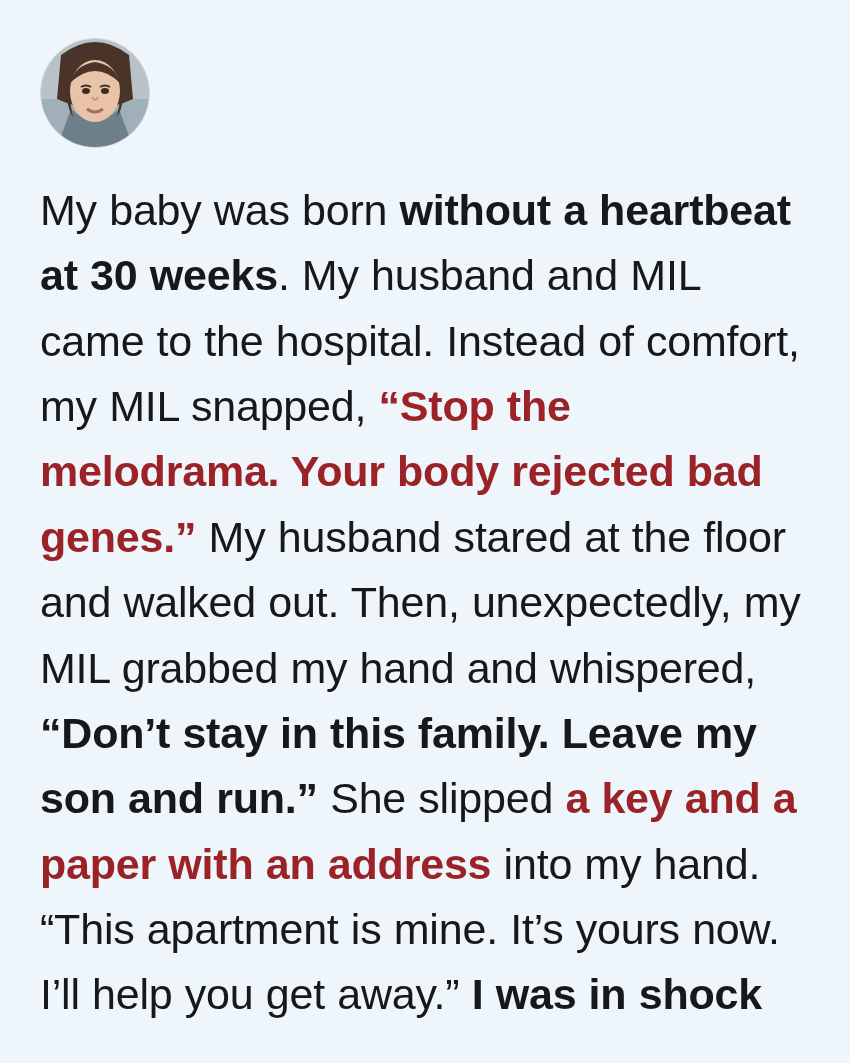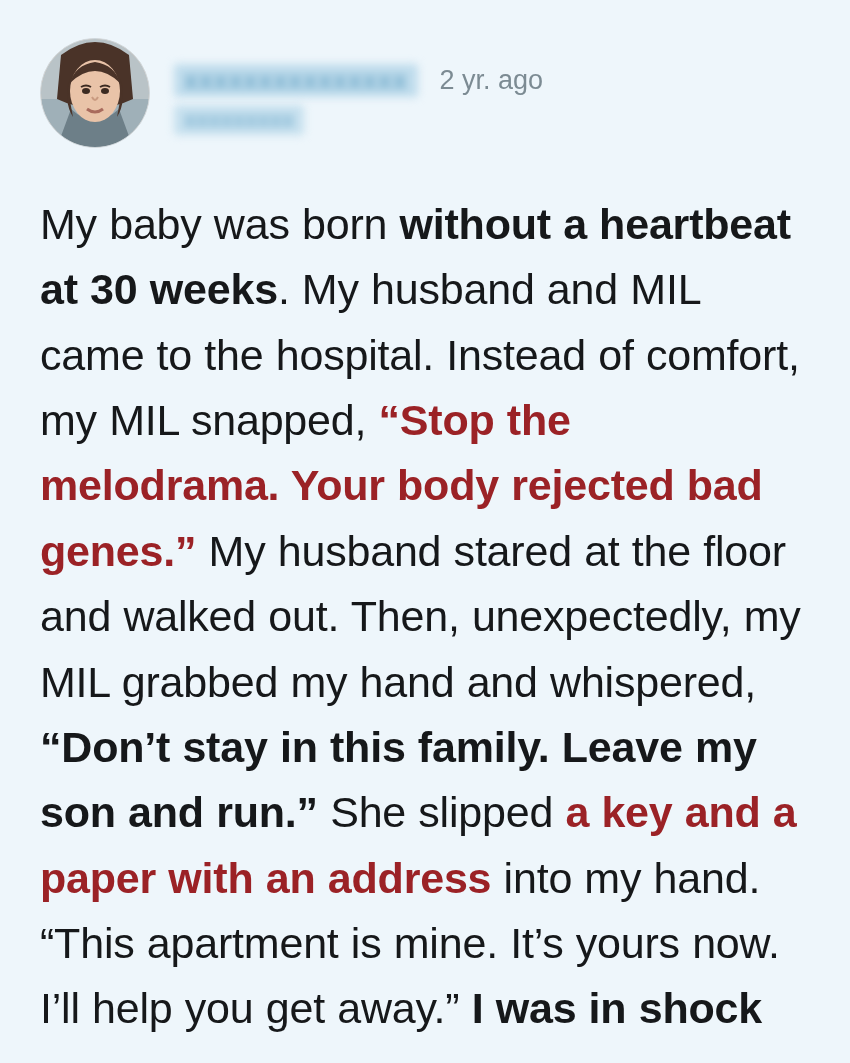--- a/index.html
+++ b/index.html
@@ -73,21 +73,21 @@
     background: #c6e0ee;
     font-size: 22px;
     font-weight: 700;
     padding: 2px 10px;
     border-radius: 4px;
     filter: blur(4px);
     -webkit-filter: blur(4px);
     white-space: nowrap;
   }
   .body-text {
-    margin-top: 34px;
+    margin-top: 20px;
     font-size: 43px;
     line-height: 1.52;
     color: #16181a;
     letter-spacing: -0.2px;
     word-spacing: 0.5px;
   }
   .b { font-weight: 700; }
   .red { color: #9b2226; font-weight: 700; }
   .plain { font-weight: 400; }
 </style>
@@ -117,25 +117,18 @@
           <path d="M40 48 Q45 45 50 48" stroke="#3b2a21" stroke-width="2" fill="none"></path>
           <path d="M59 48 Q64 45 69 48" stroke="#3b2a21" stroke-width="2" fill="none"></path>
           <path d="M51 58 Q54 64 57 58" stroke="#c99a80" stroke-width="2" fill="none"></path>
           <path d="M46 70 Q54 76 62 70" stroke="#a96b5d" stroke-width="3" fill="none"></path>
           <path d="M29 40 Q22 62 32 78 L26 46 Z" fill="#4a3328"></path>
           <path d="M79 40 Q86 62 76 78 L82 46 Z" fill="#4a3328"></path>
         </g>
       </svg>
     </div>
 
-    <div class="meta">
-      <div class="meta-row">
-        <span class="username">xxxxxxxxxxxxxxx</span>
-        <span class="timestamp">2 yr. ago</span>
-      </div>
-      <div class="subline">xxxxxxxxx</div>
-    </div>
 
   </div>
 
   <div class="body-text"><span class="plain">My baby was born </span><span class="b">without a heartbeat at 30 weeks</span><span class="plain">. My husband and MIL came to the hospital. Instead of comfort, my MIL snapped, </span><span class="red">“Stop the melodrama. Your body rejected bad genes.”</span><span class="plain"> My husband stared at the floor and walked out. Then, unexpectedly, my MIL grabbed my hand and whispered, </span><span class="b">“Don’t stay in this family. Leave my son and run.”</span><span class="plain"> She slipped </span><span class="red">a key and a paper with an address</span><span class="plain"> into my hand. “This apartment is mine. It’s yours now. I’ll help you get away.” </span><span class="b">I was in shock</span></div>
 
 </div>
 
 </body></html>

